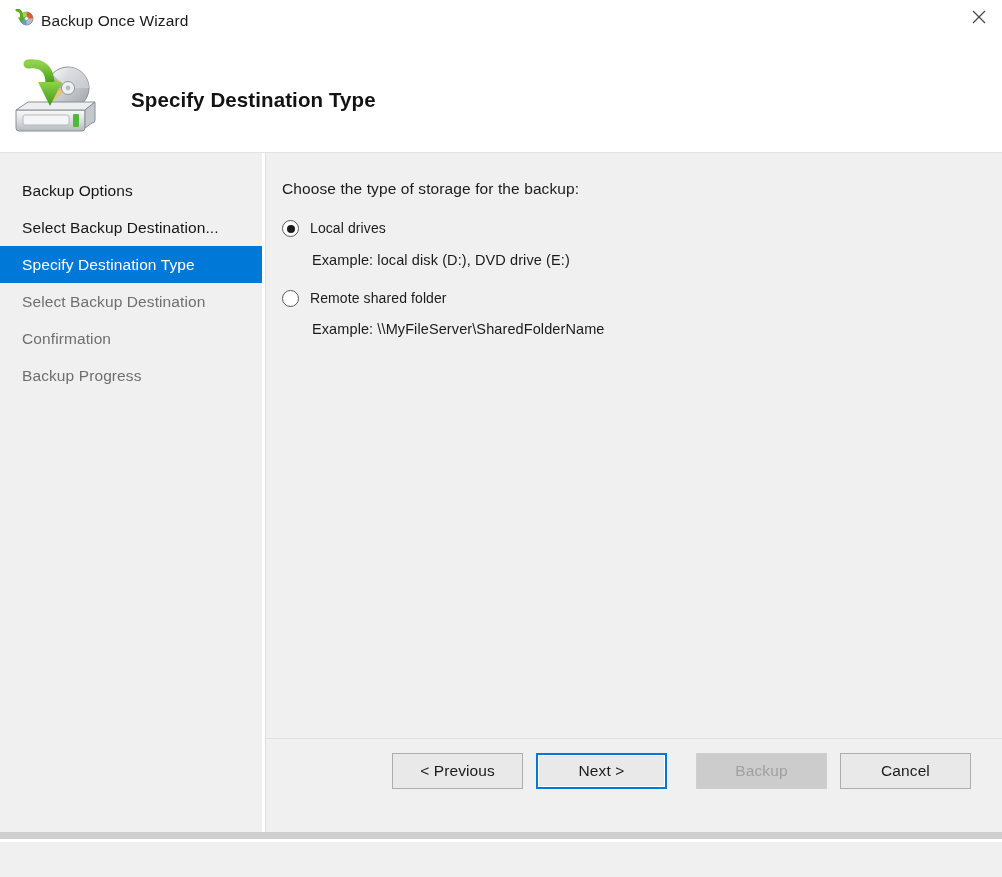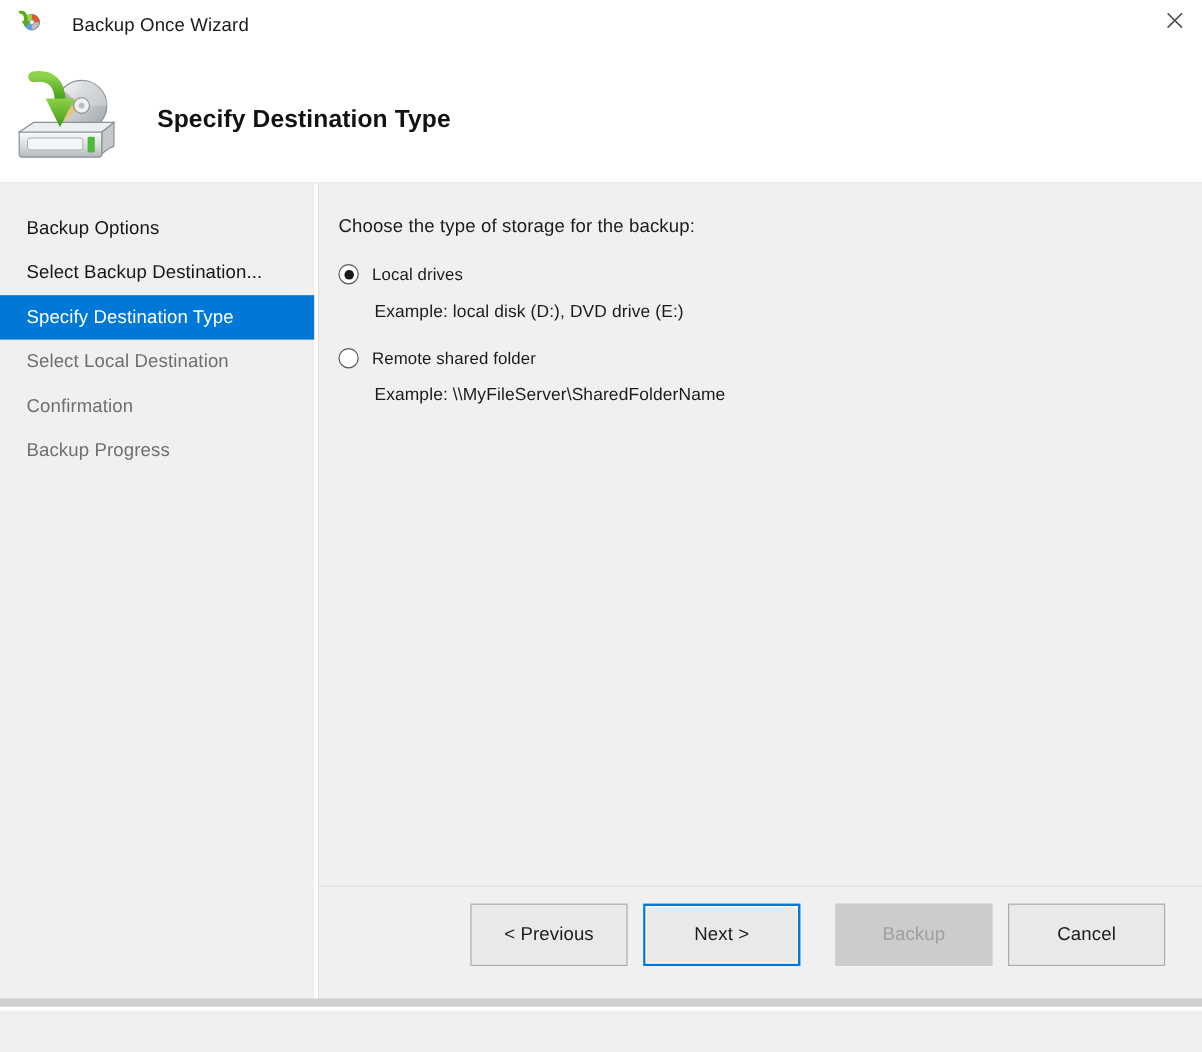--- a/index.html
+++ b/index.html
@@ -27,21 +27,21 @@
     position: absolute;
     left: 0; top: 0;
     width: 1002px; height: 46px;
     background: #ffffff;
   }
   .titlebar-left {
     position: absolute;
     left: 13px; top: 9px;
     display: flex;
     align-items: center;
-    gap: 25px;
+    gap: 6px;
   }
   .title-text {
     font-size: 15.5px;
     color: #1b1b1b;
     letter-spacing: 0.1px;
     white-space: nowrap;
   }
   .close-btn {
     position: absolute;
     right: 0; top: 0;
@@ -207,21 +207,21 @@
     left: 0; top: 600px;
     width: 736px;
     display: flex;
     justify-content: flex-start;
     gap: 13px;
     padding-left: 126px;
     box-sizing: border-box;
   }
   .btn {
     width: 131px;
-    height: 52px;
+    height: 36px;
     background: #e9e9e9;
     border: 1px solid #adadad;
     box-sizing: border-box;
     font-family: "Liberation Sans", sans-serif;
     font-size: 15.5px;
     color: #1b1b1b;
     letter-spacing: 0.1px;
     display: flex;
     align-items: center;
     justify-content: center;
@@ -336,21 +336,21 @@
         <div class="nav-item done">
             <span>Backup Options</span>
           </div>
         <div class="nav-item done">
             <span>Select Backup Destination...</span>
           </div>
         <div class="nav-item active">
             <span>Specify Destination Type</span>
           </div>
         <div class="nav-item todo">
-            <span>Select Local Destination</span>
+            <span>Select Backup Destination</span>
           </div>
         <div class="nav-item todo">
             <span>Confirmation</span>
           </div>
         <div class="nav-item todo">
             <span>Backup Progress</span>
           </div>
       </div>
     </div>
     <div class="v-divider"></div>

